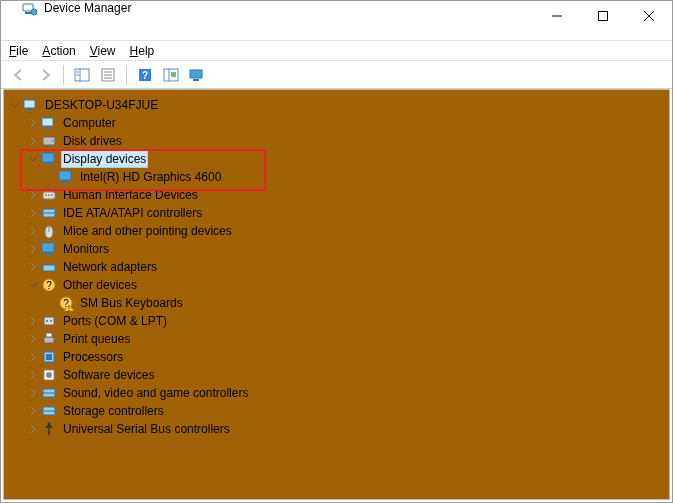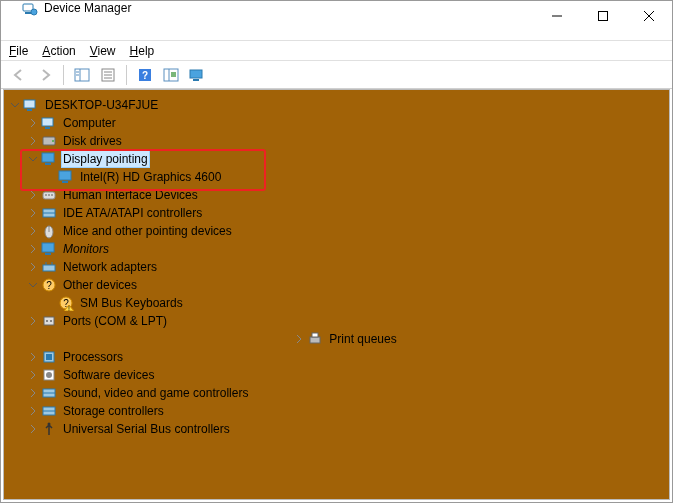--- a/index.html
+++ b/index.html
@@ -236,21 +236,21 @@
           <svg width="10" height="10">
             <path d="M1 3 L5 7 L9 3" fill="none" stroke="#555"></path>
           </svg>
         </span>
         <span class="nicon">
           <svg width="16" height="16">
             <rect x="1" y="2" width="12" height="9" fill="#4aa3df" stroke="#2a7ab0"></rect>
             <rect x="4" y="12" width="6" height="2" fill="#2a7ab0"></rect>
           </svg>
         </span>
-        <span class="lbl sel">Display pointing</span>
+        <span class="lbl sel">Display devices</span>
       </div>
       <div class="row" style="padding-left: 50px;">
         <span class="nicon">
           <svg width="16" height="16">
             <rect x="1" y="2" width="12" height="9" fill="#4aa3df" stroke="#2a7ab0"></rect>
             <rect x="4" y="12" width="6" height="2" fill="#2a7ab0"></rect>
           </svg>
         </span>
         <span class="lbl">Intel(R) HD Graphics 4600</span>
       </div>
@@ -291,21 +291,21 @@
           </svg>
         </span>
         <span class="nicon">
           <svg width="16" height="16">
             <ellipse cx="8" cy="9" rx="4" ry="6" fill="#ddd" stroke="#888"></ellipse>
             <line x1="8" y1="3" x2="8" y2="9" stroke="#888"></line>
           </svg>
         </span>
         <span class="lbl">Mice and other pointing devices</span>
       </div>
-      <div class="row" style="padding-left: 18px; font-style: italic;">
+      <div class="row" style="padding-left: 18px;">
         <span class="tw">
           <svg width="10" height="10">
             <path d="M3 1 L7 5 L3 9" fill="none" stroke="#888"></path>
           </svg>
         </span>
         <span class="nicon">
           <svg width="16" height="16">
             <rect x="1" y="2" width="12" height="9" fill="#4aa3df" stroke="#2a7ab0"></rect>
             <rect x="4" y="12" width="6" height="2" fill="#2a7ab0"></rect>
           </svg>
@@ -360,21 +360,21 @@
         </span>
         <span class="nicon">
           <svg width="16" height="16">
             <rect x="3" y="4" width="10" height="8" fill="#ddd" stroke="#666"></rect>
             <circle cx="6" cy="8" r="1" fill="#666"></circle>
             <circle cx="10" cy="8" r="1" fill="#666"></circle>
           </svg>
         </span>
         <span class="lbl">Ports (COM &amp; LPT)</span>
       </div>
-      <div class="row" style="padding-left: 18px; justify-content: center;">
+      <div class="row" style="padding-left: 18px;">
         <span class="tw">
           <svg width="10" height="10">
             <path d="M3 1 L7 5 L3 9" fill="none" stroke="#888"></path>
           </svg>
         </span>
         <span class="nicon">
           <svg width="16" height="16">
             <rect x="3" y="6" width="10" height="6" fill="#bbb" stroke="#666"></rect>
             <rect x="5" y="2" width="6" height="4" fill="#fff" stroke="#666"></rect>
           </svg>

